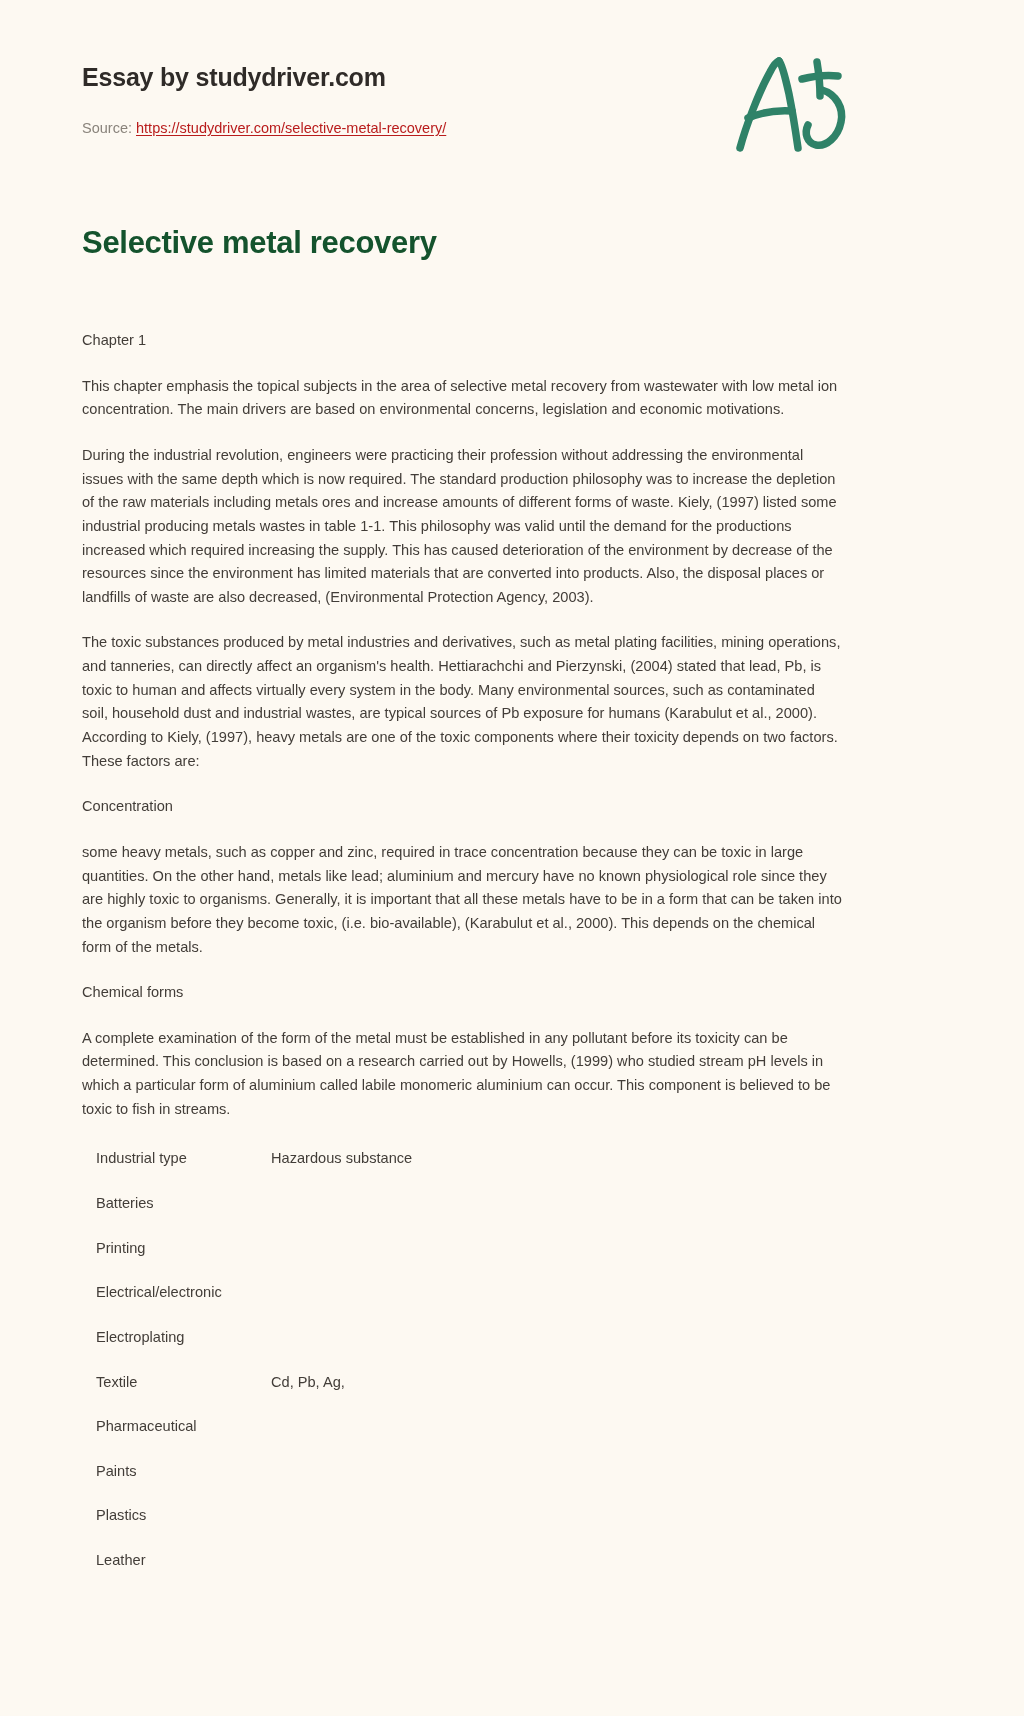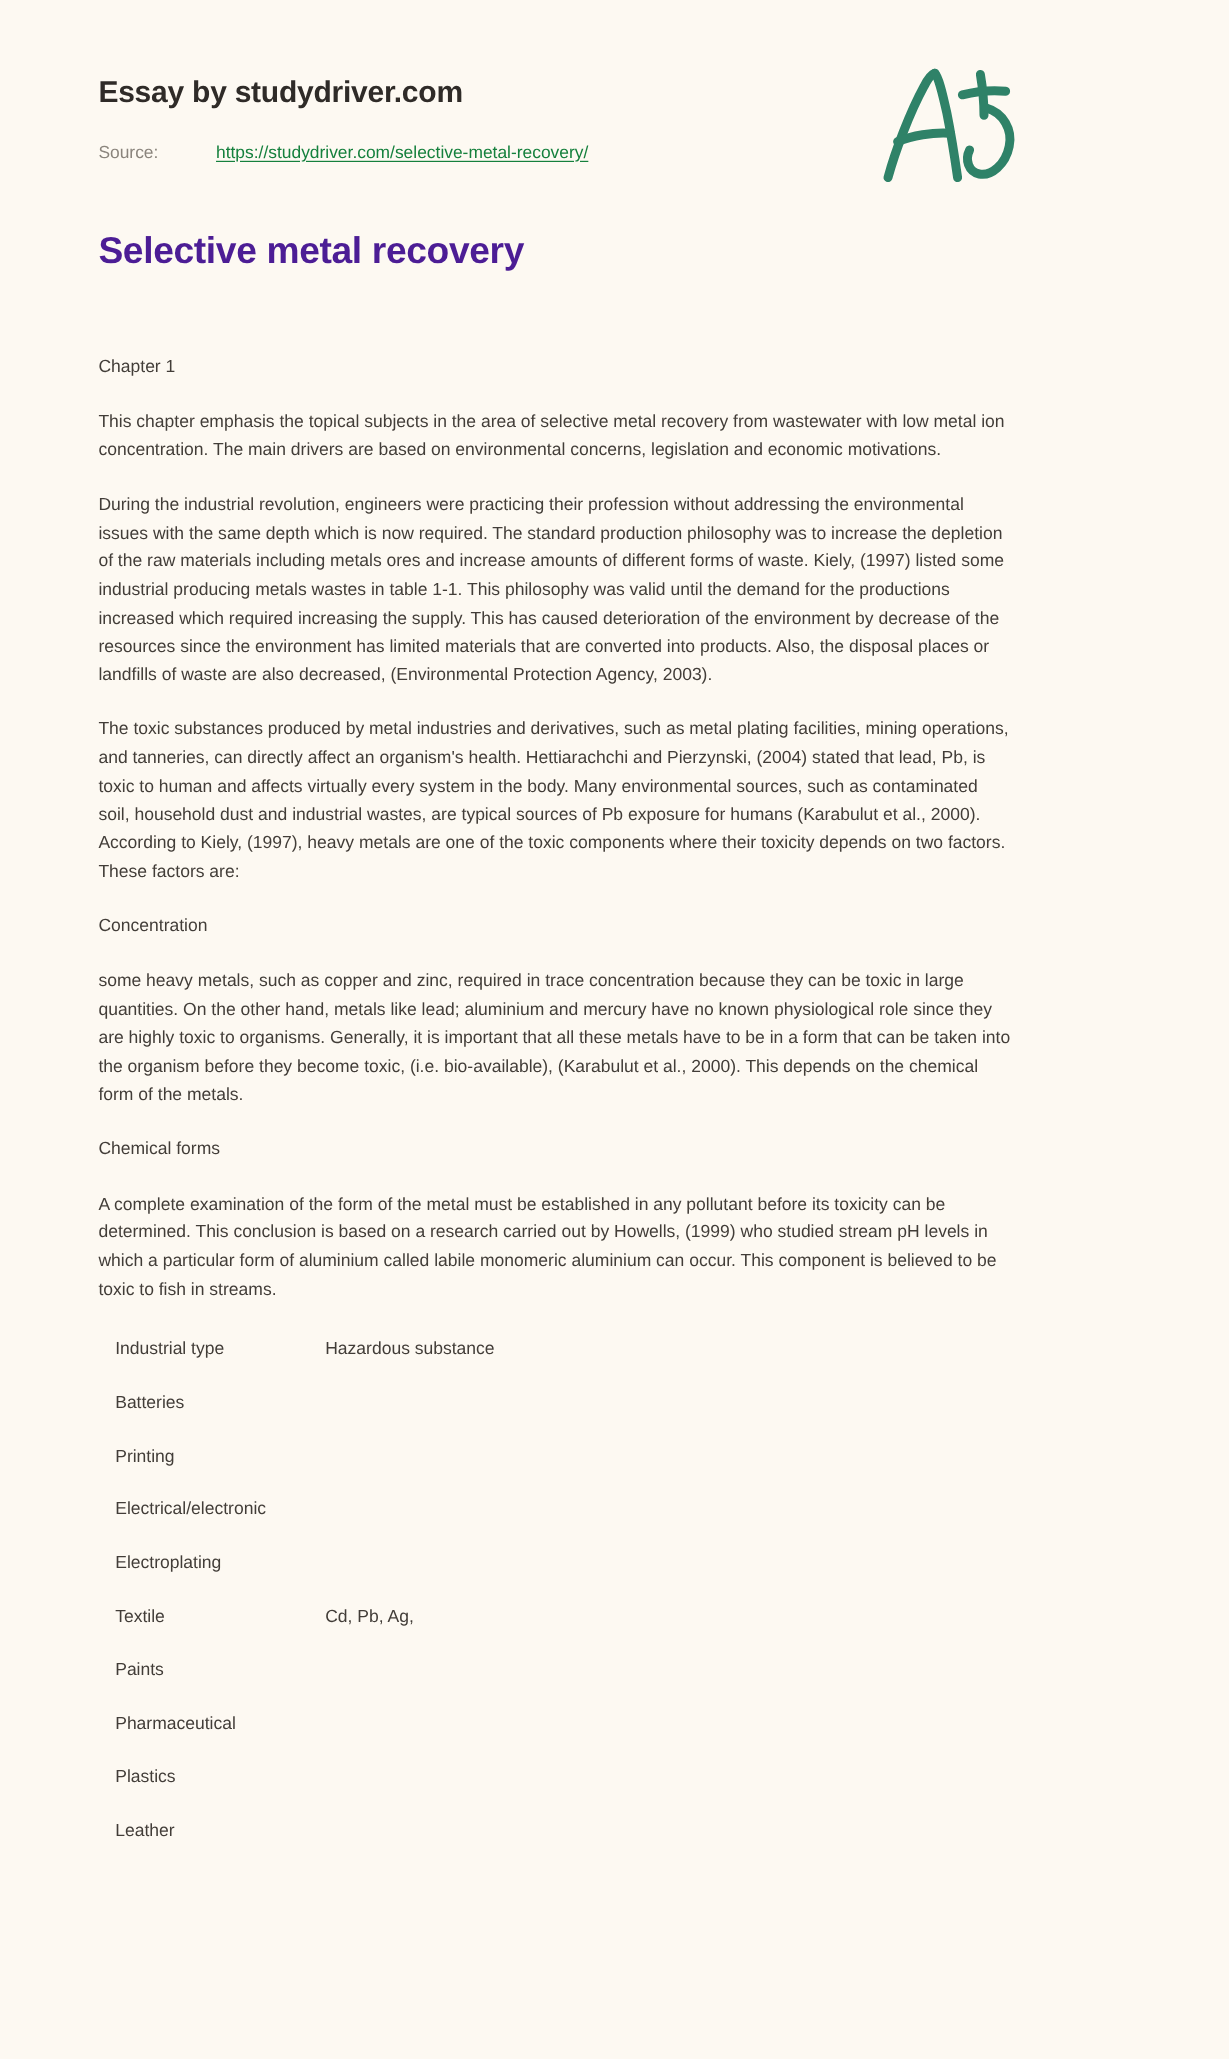--- a/index.html
+++ b/index.html
@@ -38,41 +38,40 @@
   .source-line {
     margin-top: 26px;
     font-size: 14.5px;
     color: #8a847c;
     line-height: 1.4;
   }
   .source-line .src-label {
     color: #8a847c;
   }
   .source-url {
-    color: #15803d;
+    color: #b91c1c;
     text-underline-offset: 2px;
-    margin-left: 44px;
   }
 
   
   .logo {
     position: absolute;
     top: 48px;
     right: -30px;
     width: 150px;
     height: 110px;
   }
   .logo svg { display: block; }
 
   
   .doc-title {
-    margin-top: 52px;
+    margin-top: 86px;
     font-size: 31px;
     font-weight: bold;
-    color: #4c1d95;
+    color: #14532d;
     letter-spacing: -0.3px;
     line-height: 1.25;
   }
 
   
   .body-content {
     margin-top: 66px;
     font-size: 14.6px;
     line-height: 1.62;
     color: #423d38;
@@ -183,25 +182,25 @@
         </tr>
         <tr>
           <td class="col-type">Electroplating</td>
           <td class="col-sub subst-cell"></td>
         </tr>
         <tr>
           <td class="col-type">Textile</td>
           <td class="col-sub subst-cell">Cd, Pb, Ag,</td>
         </tr>
         <tr>
+          <td class="col-type">Pharmaceutical</td>
+          <td class="col-sub subst-cell"></td>
+        </tr>
+        <tr>
           <td class="col-type">Paints</td>
-          <td class="col-sub subst-cell"></td>
-        </tr>
-        <tr>
-          <td class="col-type">Pharmaceutical</td>
           <td class="col-sub subst-cell"></td>
         </tr>
         <tr>
           <td class="col-type">Plastics</td>
           <td class="col-sub subst-cell"></td>
         </tr>
         <tr>
           <td class="col-type">Leather</td>
           <td class="col-sub subst-cell"></td>
         </tr>

